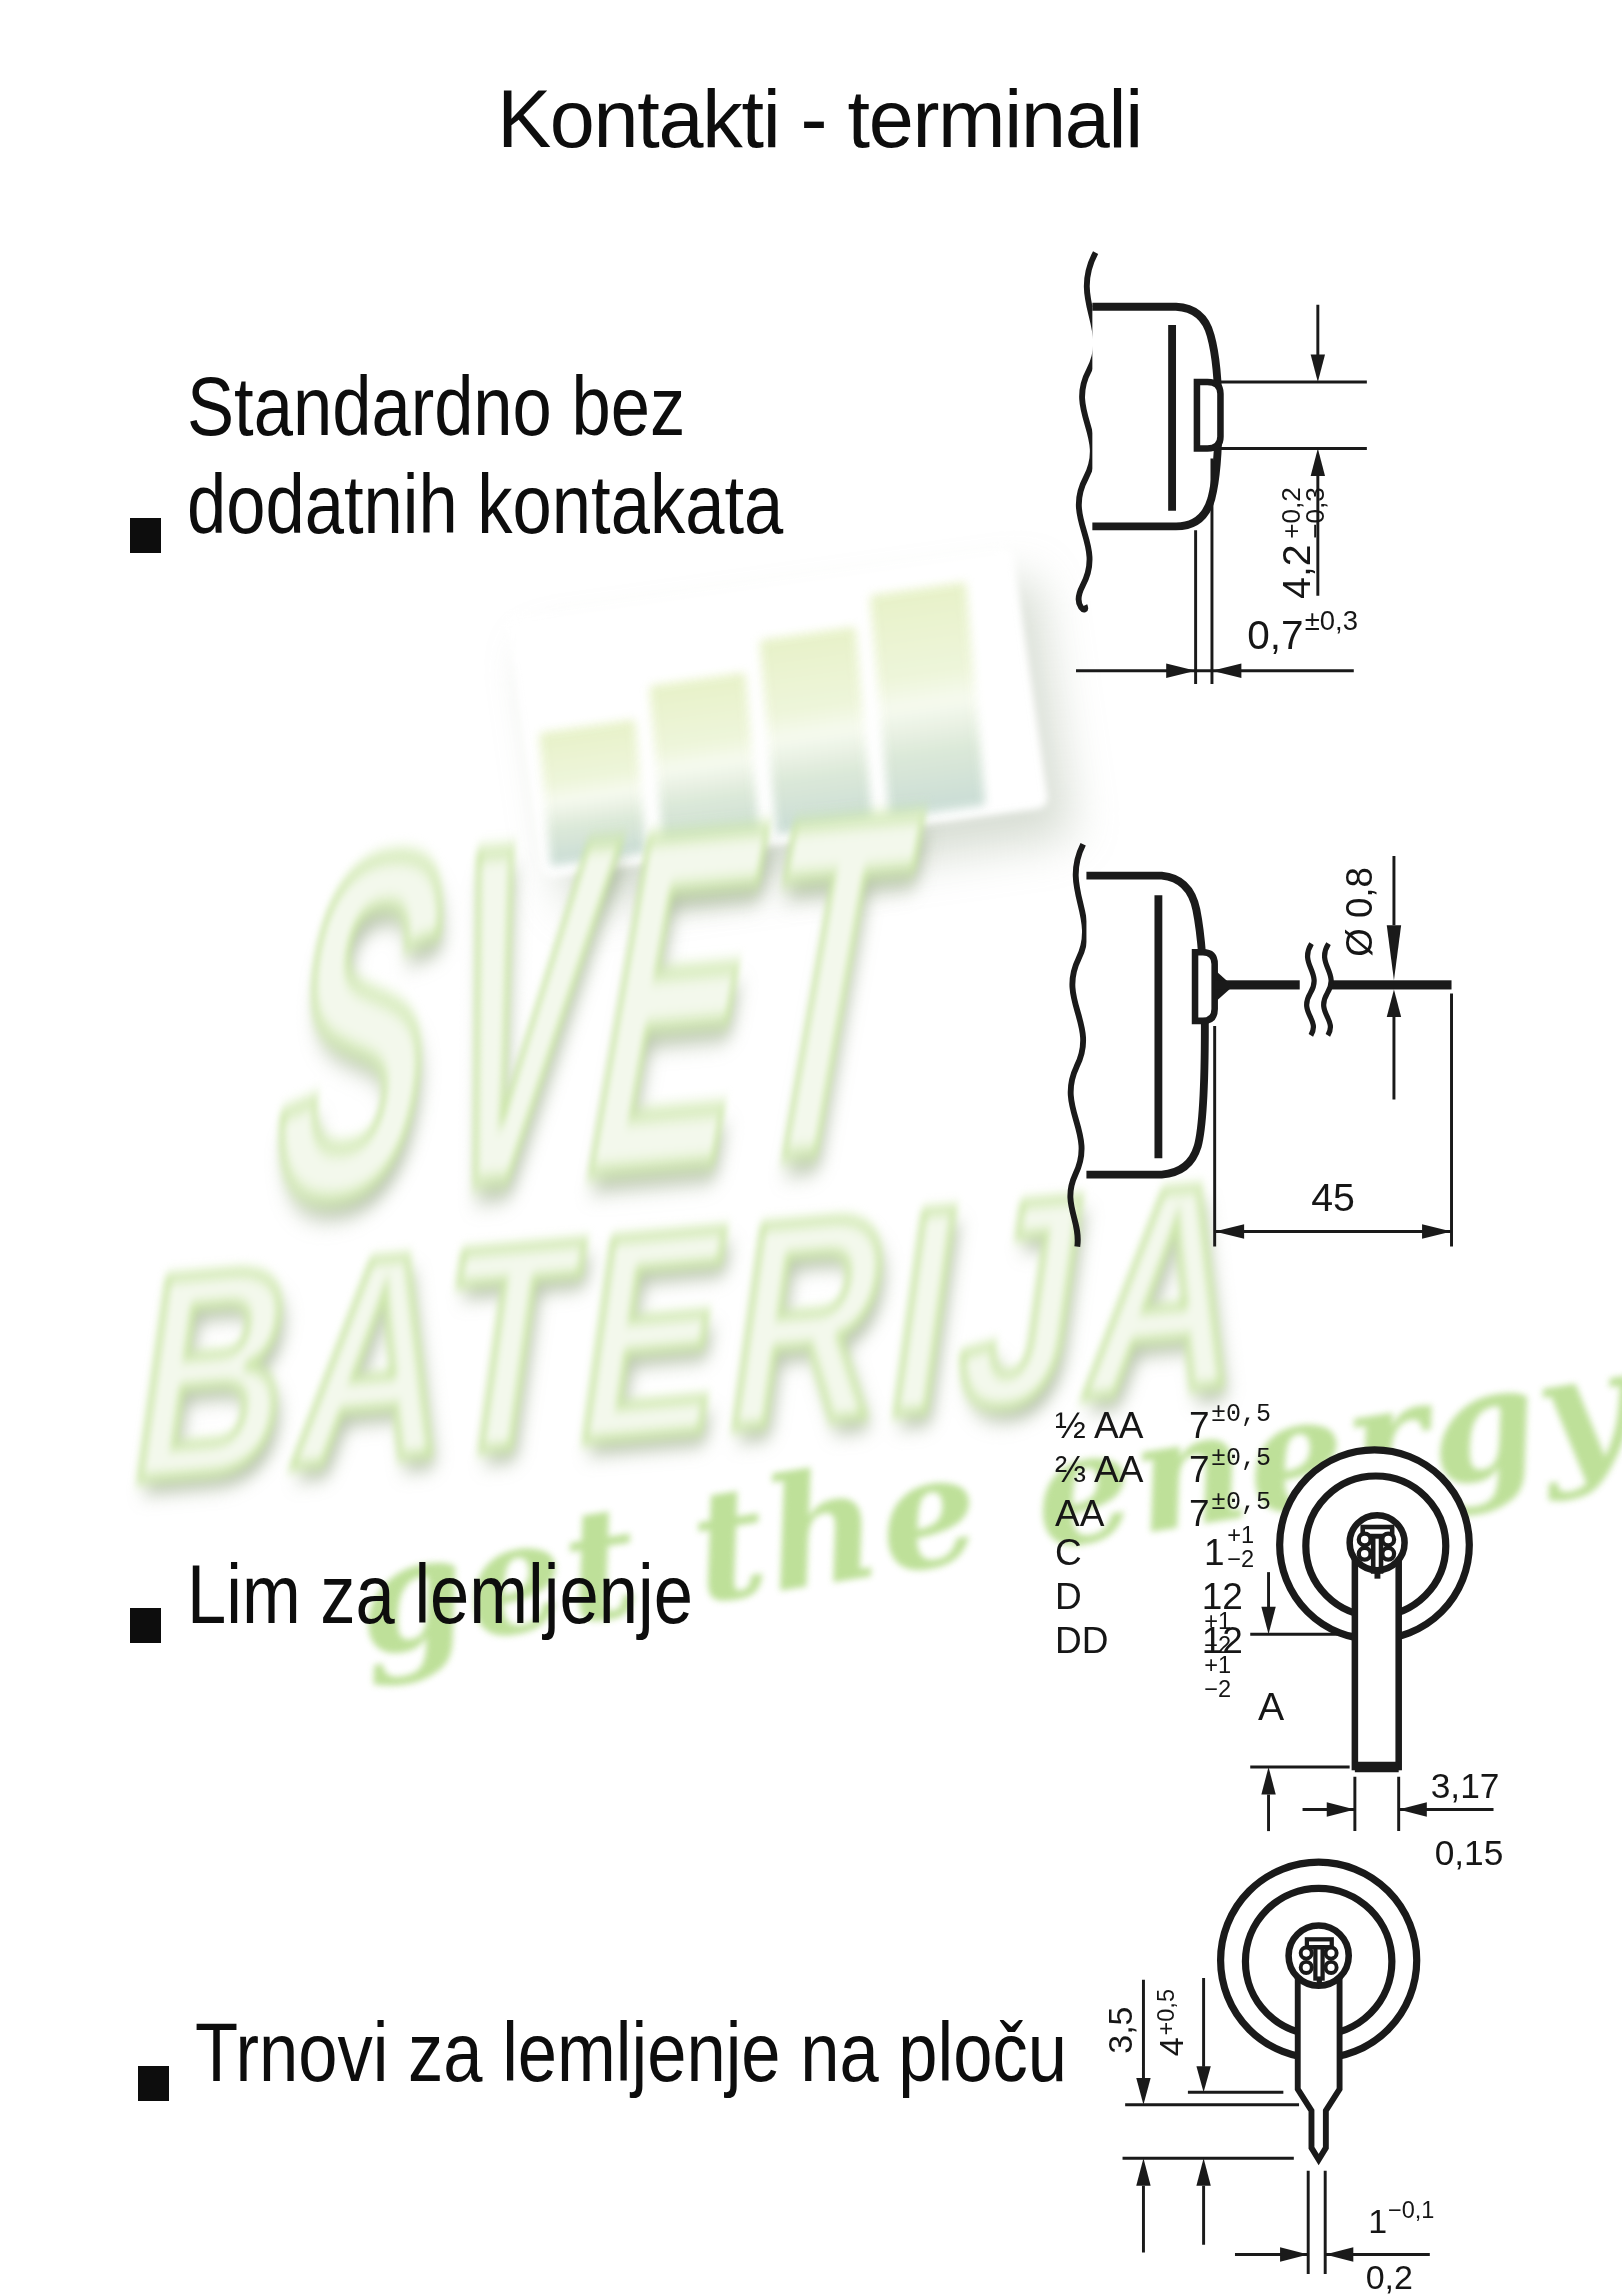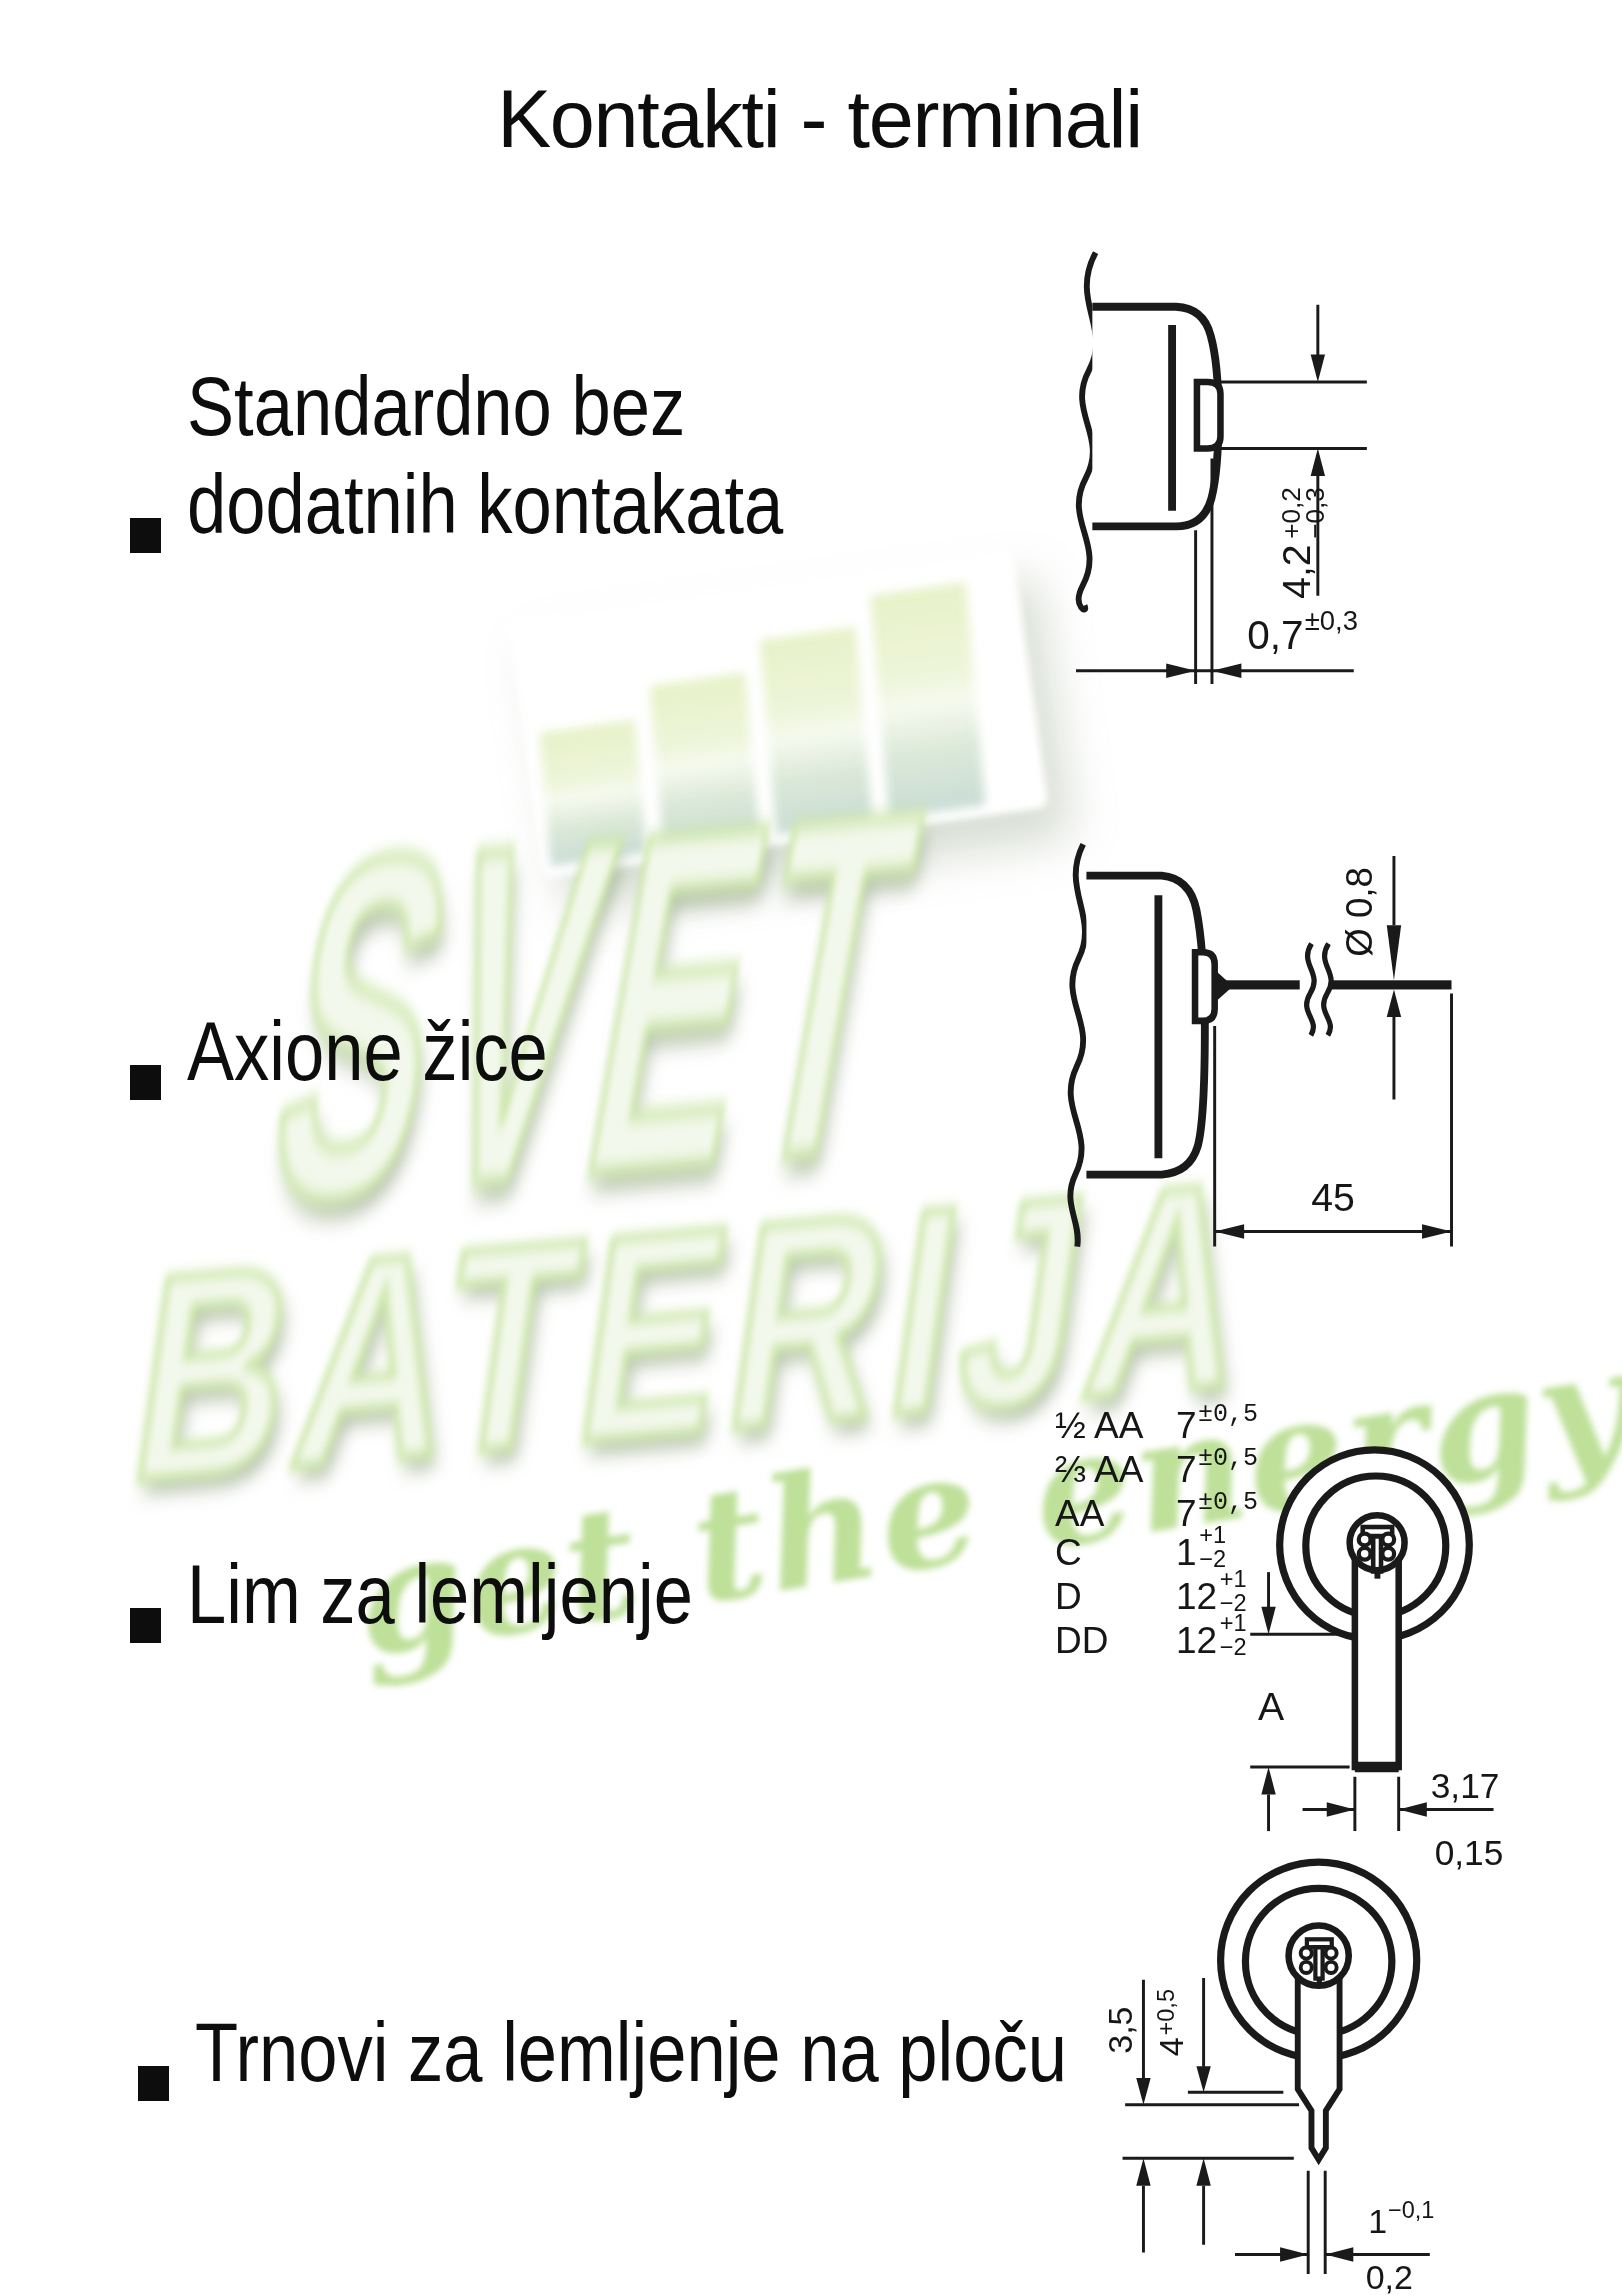--- a/index.html
+++ b/index.html
@@ -78,21 +78,21 @@
   .arr{fill:#1a1a1a;stroke:none;}
   #dia-standard{left:1027px;top:249px;}
   #dia-axial{left:1021px;top:818px;}
   #dia-tab{left:1211px;top:1407px;}
   #dia-pins{left:1099px;top:1852px;}
 
   
   .tbl{position:absolute;left:1055px;top:1386px;width:216px;font-size:37px;color:#161616;}
   .tbl-head{display:flex;border-bottom:3.3px solid #161616;padding-bottom:6.5px;width:208px;}
   .tbl-head .c1{width:116px;}
-  .tbl-row{display:flex;align-items:baseline;height:44px;}
+  .tbl-row{display:flex;align-items:baseline;height:44px;gap:28px;}
   .tbl-row .c1{width:121px;}
   .sup{font-size:25px;vertical-align:17px;margin-left:1.3px;font-family:Liberation Mono, monospace;}
   .st{display:inline-flex;flex-direction:column;margin-left:2.6px;font-size:23.6px;line-height:24px;transform:translateY(-22px);}
 </style>
 </head>
 <body>
 
 <div class="layer" id="watermark">
   <div class="wm-card"></div>
   <div class="wm-bars">
@@ -111,26 +111,20 @@
   <div class="title">Kontakti - terminali</div>
 
   <div class="bullet" id="bullet-1">
     <div class="sq"></div>
     <div class="bl-text">
       <div>Standardno bez</div>
       <div>dodatnih kontakata</div>
     </div>
   </div>
 
-  <div class="bullet" id="bullet-2">
-    <div class="sq"></div>
-    <div class="bl-text">
-      <div>Axione žice</div>
-    </div>
-  </div>
 
   <div class="bullet" id="bullet-3">
     <div class="sq"></div>
     <div class="bl-text">
       <div>Lim za lemljenje</div>
     </div>
   </div>
 
   <div class="bullet" id="bullet-4">
     <div class="sq"></div>

